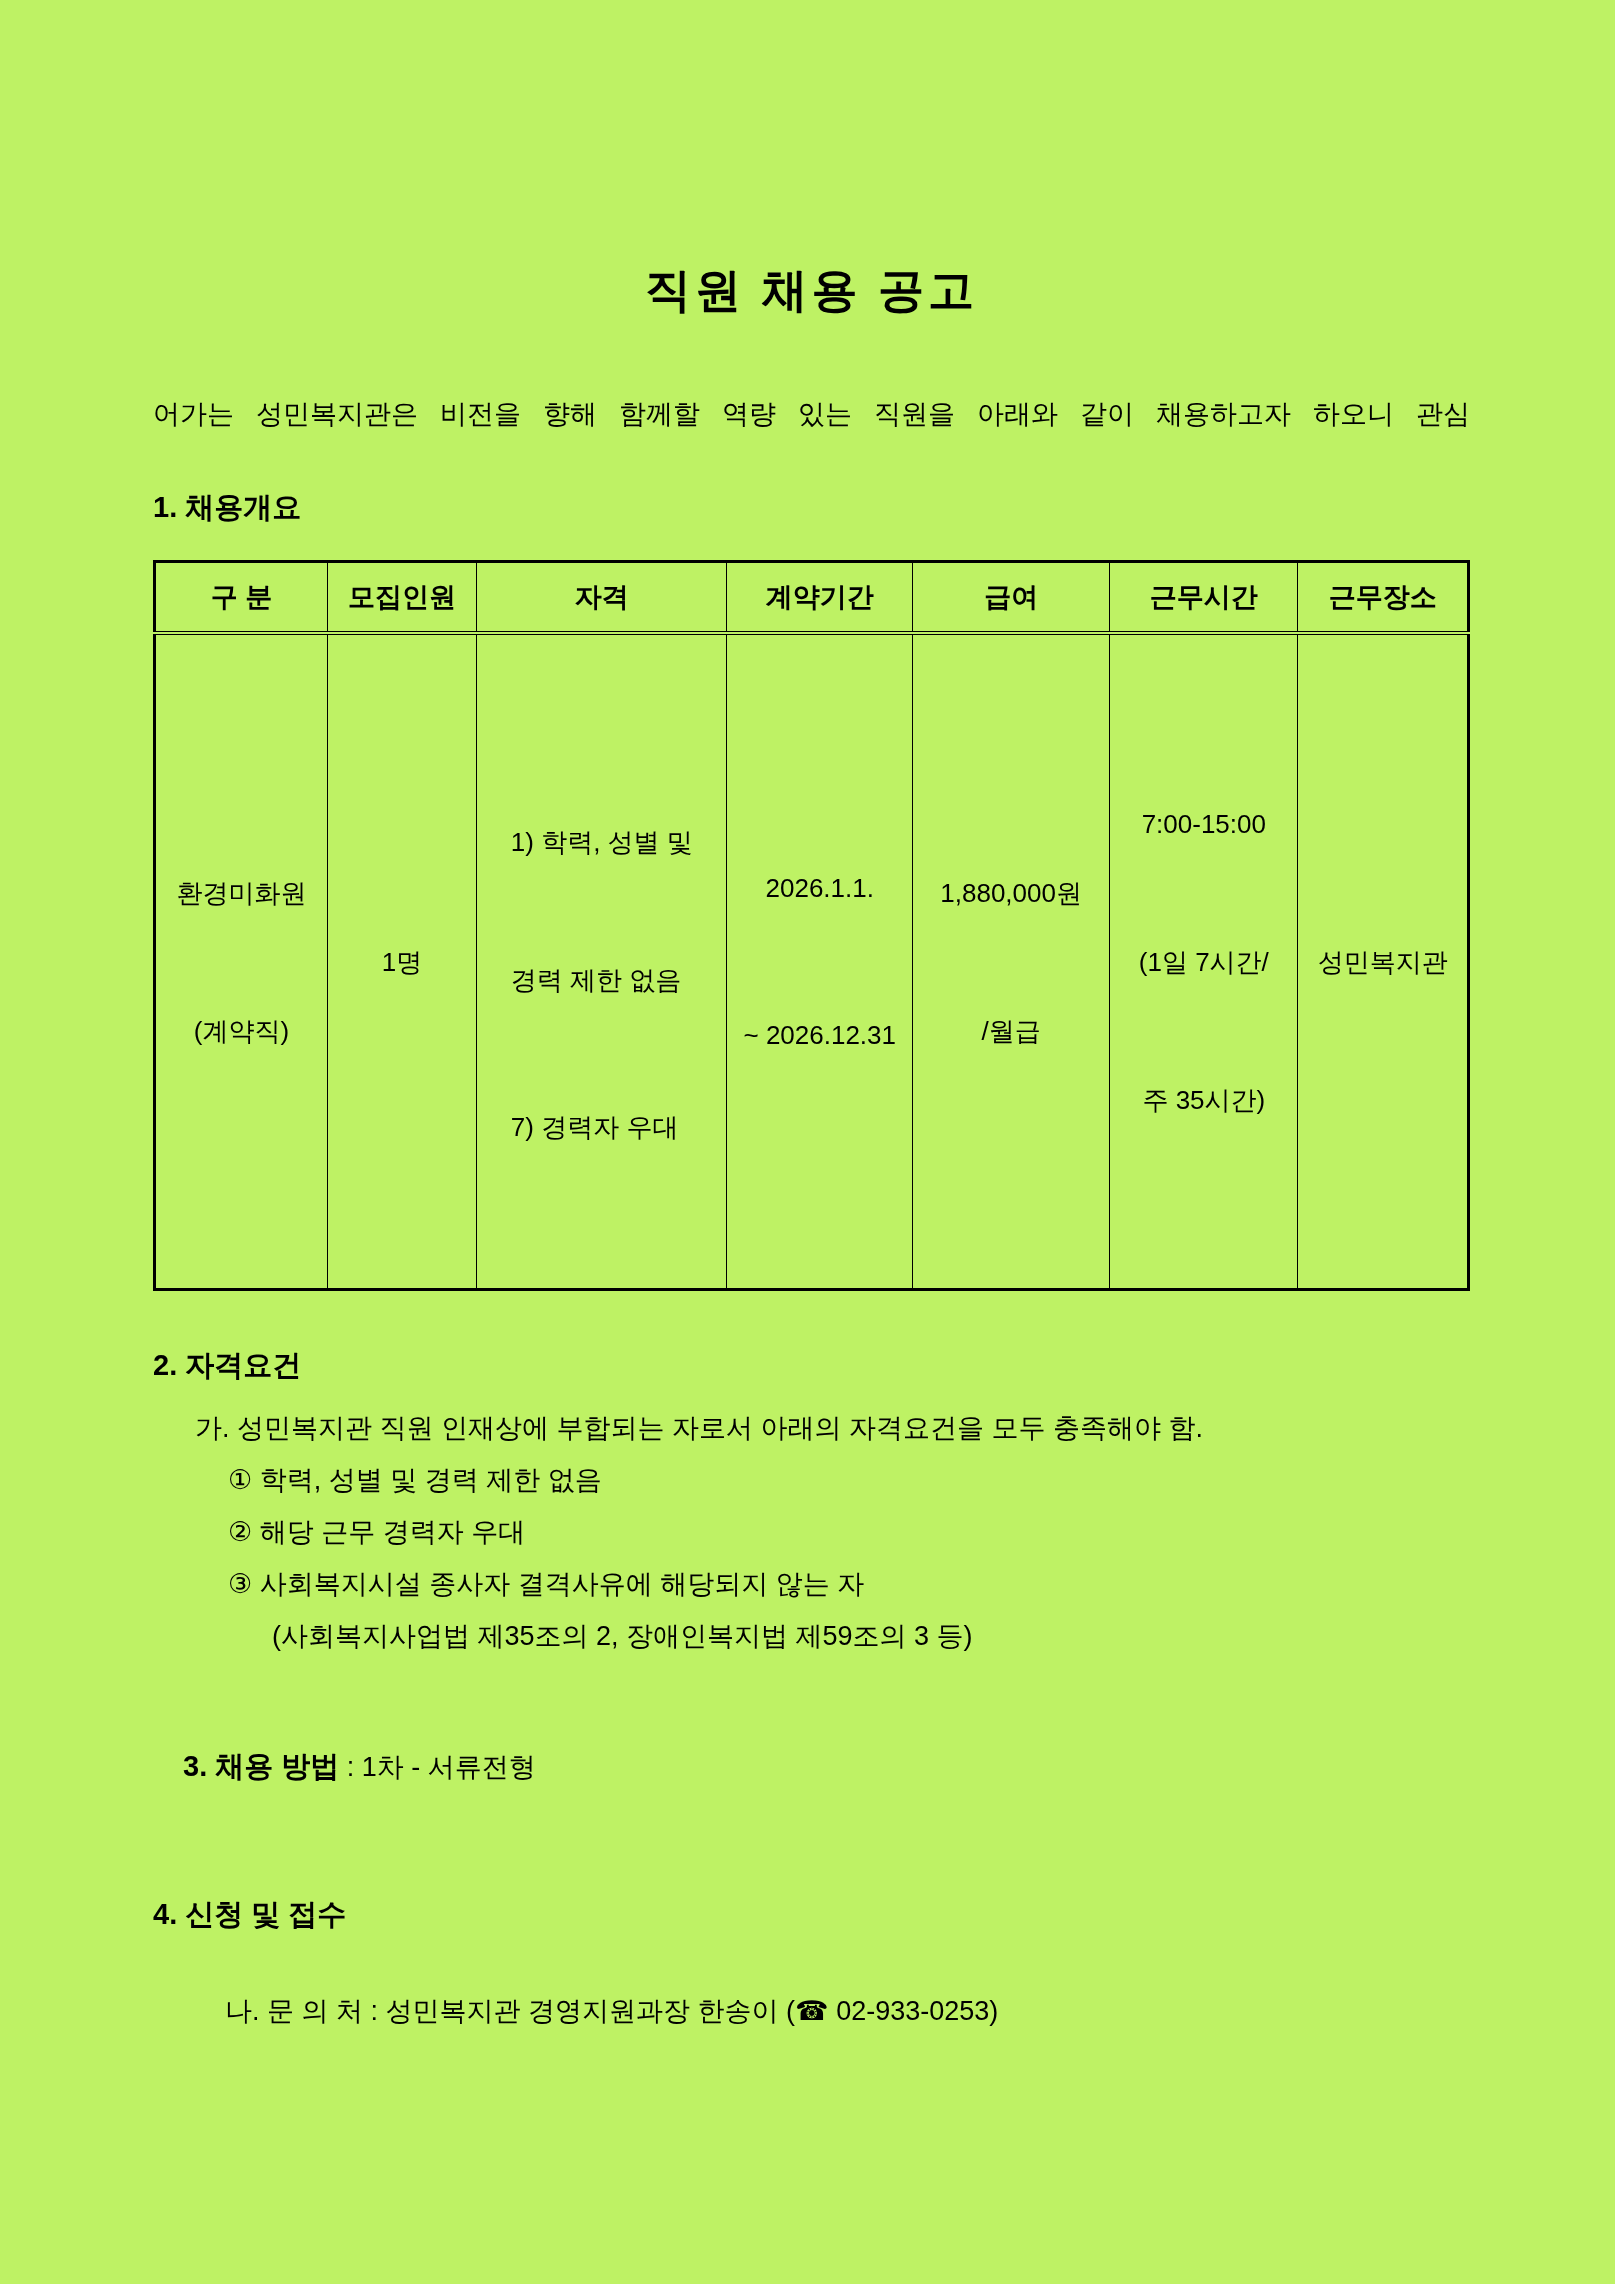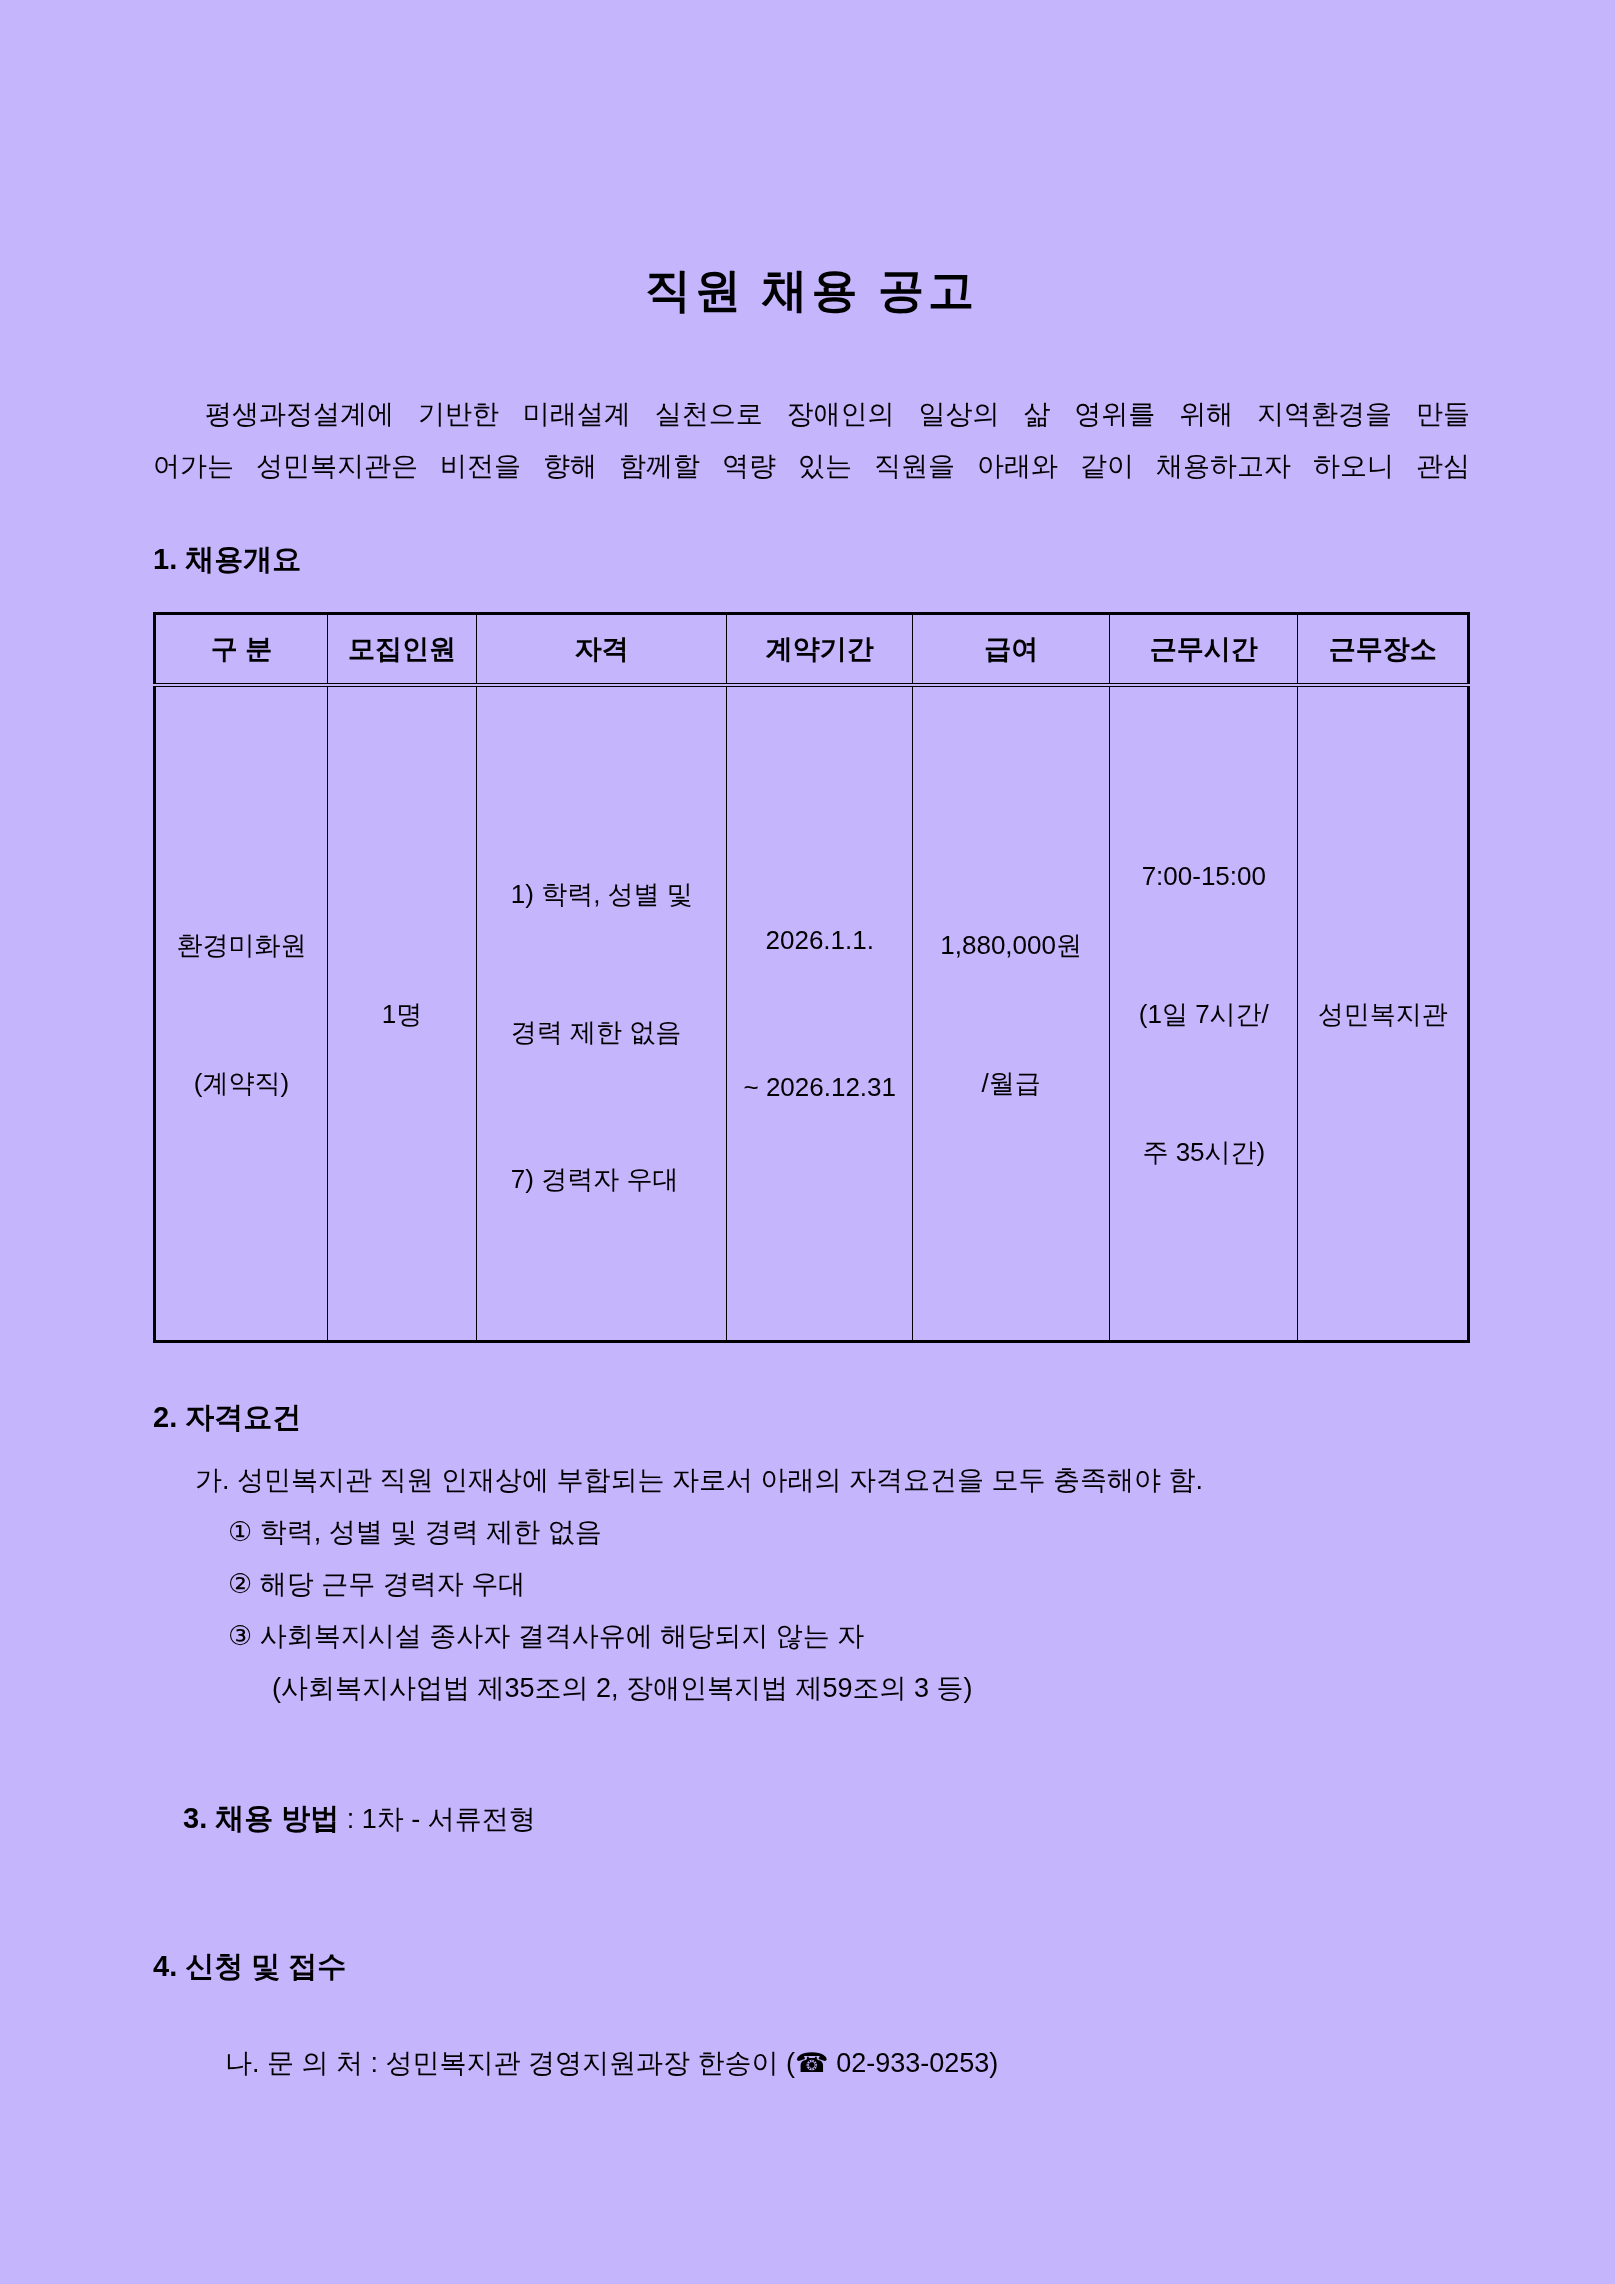--- a/index.html
+++ b/index.html
@@ -12,21 +12,21 @@
     width: 1616px;
     height: 2284px;
     font-family: "Liberation Sans", "DejaVu Sans", sans-serif;
   }
   .page {
     box-sizing: border-box;
     width: 1616px;
     height: 2284px;
     padding: 0 146px 0 153px;
     overflow: hidden;
-    background: #c4b5fd;
+    background: #bef264;
   }
   .title {
     padding-top: 259px;
     font-size: 46px;
     line-height: 62px;
     font-weight: bold;
     text-align: center;
     letter-spacing: 3.9px;
     white-space: pre-wrap;
   }
@@ -105,21 +105,20 @@
   .ind-2cha    { padding-left: 166px; }
 </style>
 </head>
 <body>
 
 <div class="page">
 
   <div class="title">직원 채용 공고</div>
 
   <div class="intro">
-    <div class="jline first">평생과정설계에 기반한 미래설계 실천으로 장애인의 일상의 삶 영위를 위해 지역환경을 만들</div>
     <div class="jline">어가는 성민복지관은 비전을 향해 함께할 역량 있는 직원을 아래와 같이 채용하고자 하오니 관심</div>
   </div>
 
   <div class="sec-heading" id="sec1-heading">1. 채용개요</div>
 
   <table class="overview-table">
     <colgroup>
       <col style="width:13.15%">
       <col style="width:11.37%">
       <col style="width:19.05%">

